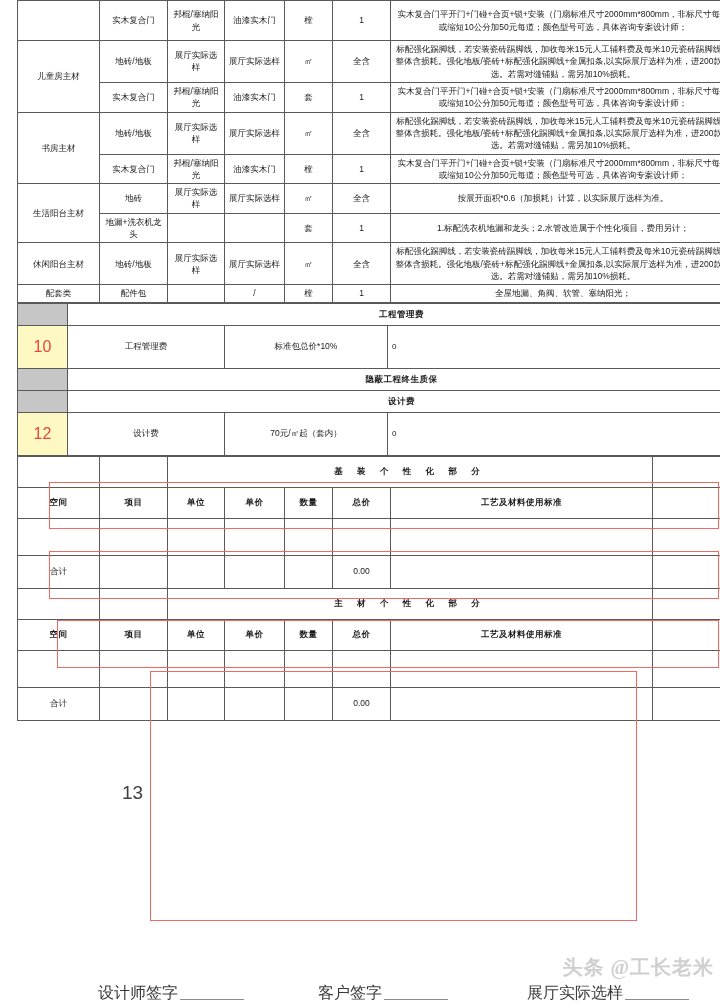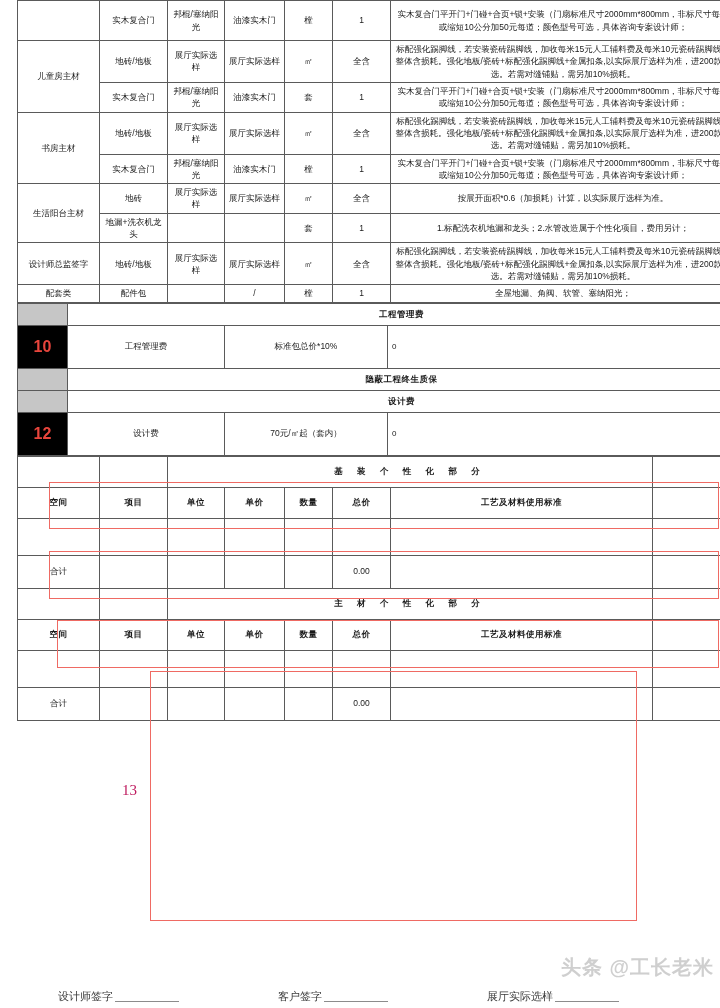--- a/index.html
+++ b/index.html
@@ -21,46 +21,46 @@
 
   
   .bar{background:#c6c6c6;height:22px;}
   .bar td{
     border:1px solid #5a5a5a;background:#c6c6c6;
     font-weight:bold;font-size:11px;text-align:center;letter-spacing:.5px;
   }
   .bar td.blank{background:#c6c6c6;border-right:none;}
   .feerow td{height:38px;font-size:8.5px;}
   .feerow td.num{
-    color:#e8453c;font-size:16px;font-weight:700;
-    border-right:1px solid #5a5a5a;background:#000000;
+    color:#e8453c;font-size:16px;font-weight:400;
+    border-right:1px solid #5a5a5a;background:#fef9c3;
   }
   .feerow td.val{text-align:left;padding-left:4px;font-size:8px;}
 
   
   .gbar td{background:#c6c6c6;border:1px solid #5a5a5a;
     font-weight:bold;font-size:11.5px;letter-spacing:6px;text-align:center;height:26px;}
   .ghead td{background:#c6c6c6;border:1px solid #5a5a5a;
     font-weight:bold;font-size:9px;height:26px;letter-spacing:.5px;}
   .gempty td{background:#ffffff;border:1px solid #5a5a5a;height:32px;}
   .gsum td{background:#c6c6c6;border:1px solid #5a5a5a;height:28px;font-size:9px;}
 
   
   .redbox{position:absolute;border:1.2px solid #ef6a63;pointer-events:none;}
-  .rednum{position:absolute;color:#be185d;font-size:15px;font-weight:400;
-    font-family:Liberation Serif, serif;line-height:1;}
+  .rednum{position:absolute;color:#404040;font-size:19px;font-weight:400;
+    font-family:Liberation Sans, sans-serif;line-height:1;}
 
   
   .footer{position:absolute;left:0;top:940px;width:720px;height:68px;background:#fff;}
-  .sig{position:absolute;bottom:4px;font-size:11px;color:#3a3a3a;
-    font-family:"Liberation Serif","DejaVu Serif",serif;white-space:nowrap;}
+  .sig{position:absolute;bottom:4px;font-size:16px;color:#3a3a3a;
+    font-family:"Liberation Serif","DejaVu Serif",serif;white-space:nowrap;margin-left:40px;}
   .sig .line{display:inline-block;border-bottom:1px solid #8c8c8c;width:64px;
     margin-left:2px;vertical-align:-2px;}
   .wm{position:absolute;right:6px;top:14px;font-size:20px;font-weight:bold;
-    color:#cfcfcf;letter-spacing:1px;font-family:Liberation Sans, sans-serif;white-space:nowrap;}
+    color:#cfcfcf;letter-spacing:1px;font-family:Liberation Serif, serif;white-space:nowrap;}
 </style>
 </head>
 <body>
 
 <div class="sheet">
 
   <table class="grid">
     <colgroup>
       <col style="width:82px">
         <col style="width:68px">
@@ -125,21 +125,21 @@
       </tr>
       <tr class="mid">
         <td>地漏+洗衣机龙头</td>
         <td></td>
         <td></td>
         <td>套</td>
         <td>1</td>
         <td class="note">1.标配洗衣机地漏和龙头；2.水管改造属于个性化项目，费用另计；</td>
       </tr>
       <tr class="tall">
-        <td>设计师总监签字</td>
+        <td>休闲阳台主材</td>
         <td>地砖/地板</td>
         <td>展厅实际选样</td>
         <td>展厅实际选样</td>
         <td>㎡</td>
         <td>全含</td>
         <td class="note">标配强化踢脚线，若安装瓷砖踢脚线，加收每米15元人工辅料费及每米10元瓷砖踢脚线。整体含损耗。强化地板/瓷砖+标配强化踢脚线+金属扣条,以实际展厅选样为准，进200款可选。若需对缝铺贴，需另加10%损耗。</td>
       </tr>
       <tr class="mid">
         <td>配套类</td>
         <td>配件包</td>

